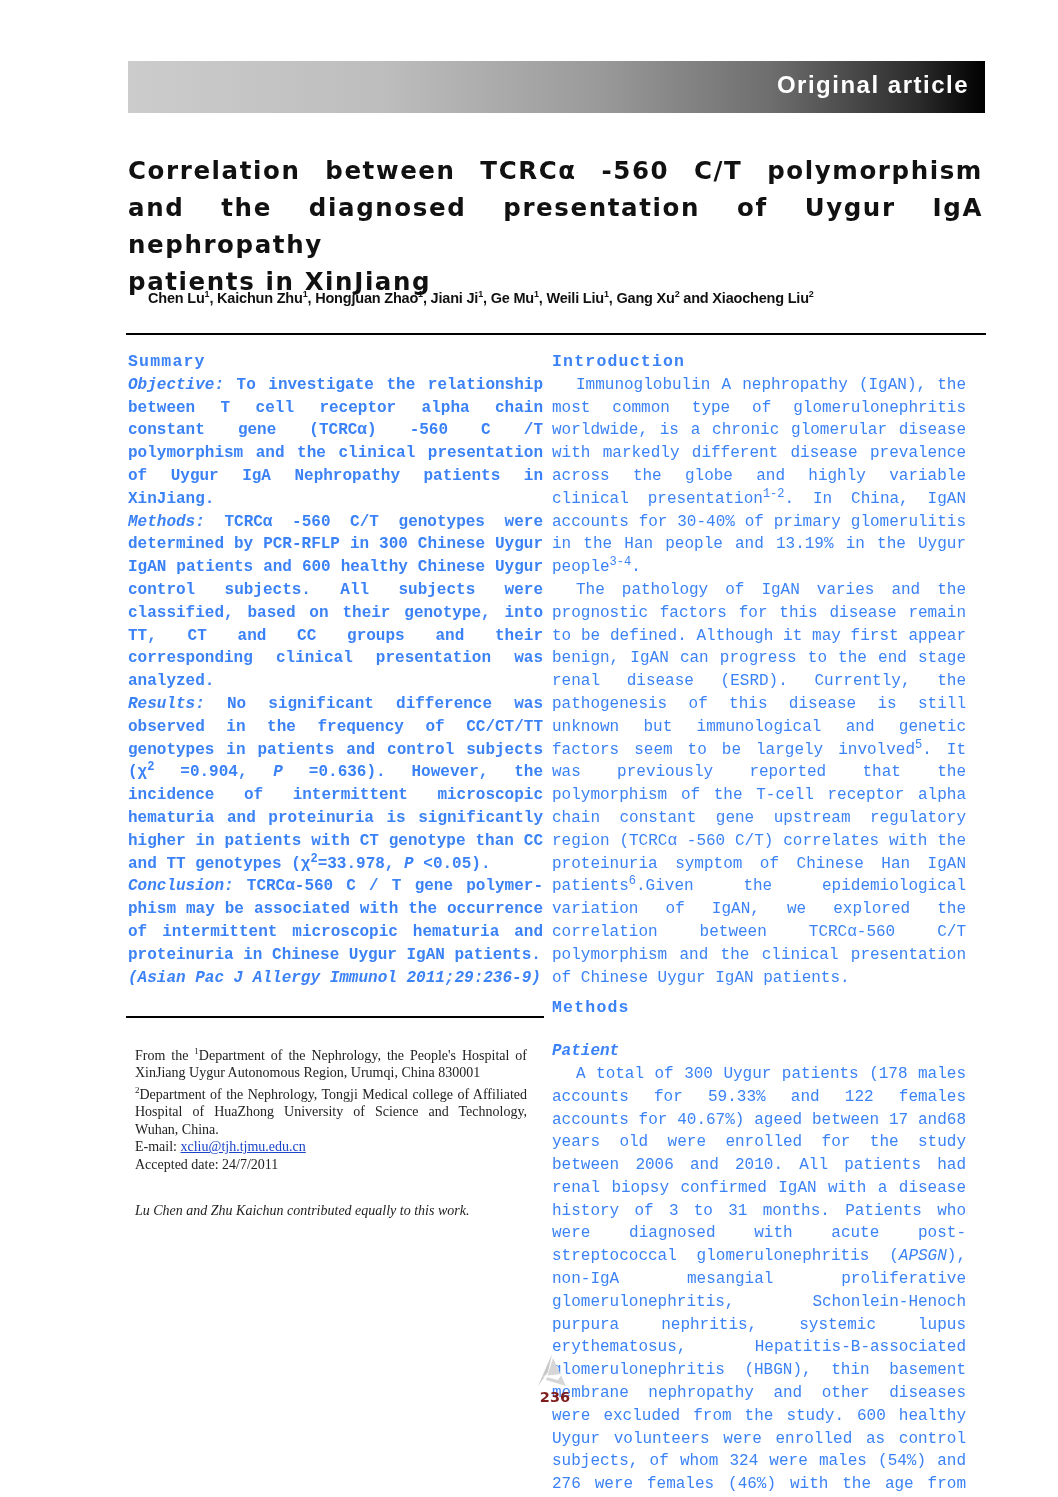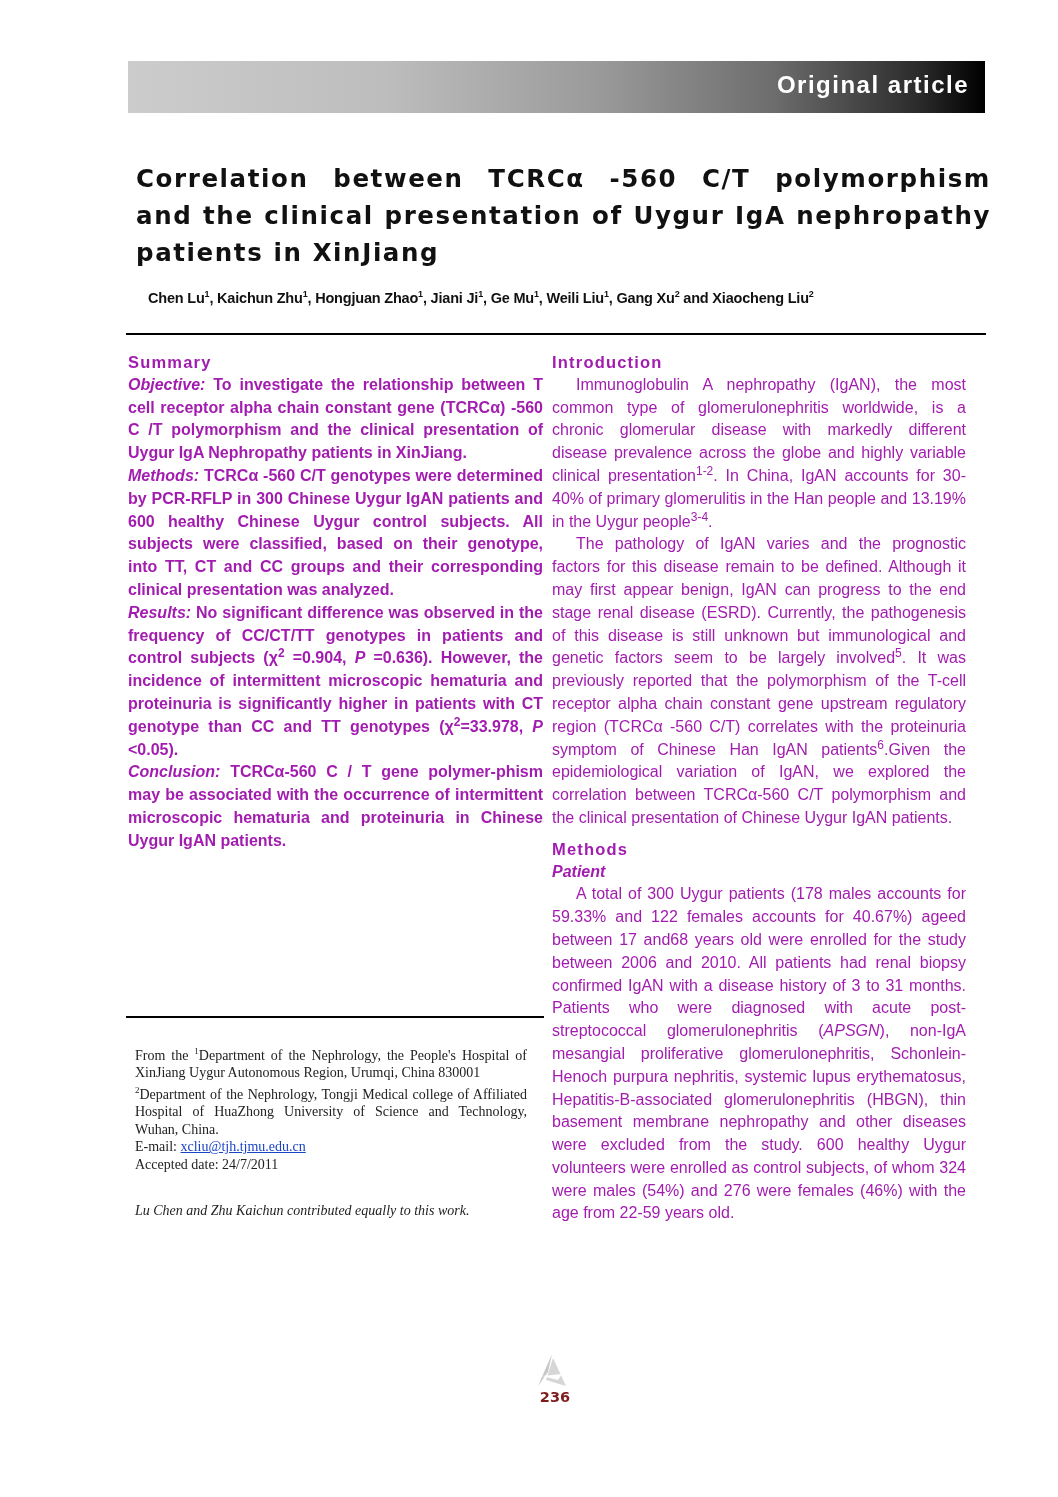--- a/index.html
+++ b/index.html
@@ -21,35 +21,35 @@
   .title .line { display: block; text-align-last: justify; }
   .title .line.last { text-align-last: left; }
   .authors {
     position: absolute; left: 148px; top: 289px; width: 840px;
     font-family: "Liberation Sans", sans-serif; font-weight: bold; font-size: 14.5px;
     letter-spacing: -0.2px; color: #111; white-space: nowrap;
   }
   .authors sup { font-size: 9px; }
   .rule-top { position: absolute; left: 126px; top: 333px; width: 860px; height: 2px; background: #000; }
   .col {
-    position: absolute; font-family: Liberation Sans, sans-serif; font-size: 16px;
-    line-height: 22.8px; text-align: justify; color: #a21caf;
+    position: absolute; font-family: Liberation Mono, monospace; font-size: 16px;
+    line-height: 22.8px; text-align: justify; color: #3b82f6;
   }
   .col-left { left: 128px; top: 351px; width: 415px; font-weight: bold; }
   .col-right { left: 552px; top: 351px; width: 414px; }
   .heading { font-weight: bold; font-size: 16.5px; letter-spacing: 1.2px; display: block; text-align: left; }
   .lbl { font-style: italic; font-weight: bold; }
   .para { display: block; }
   .indent { text-indent: 24px; }
   .cite { font-style: italic; font-weight: bold; display: block; }
   .kw { display: block; margin-top: 10px; font-weight: normal; }
   .kw .kwl { font-style: italic; font-weight: bold; }
   .kw .kwt { font-style: italic; }
   .col sup { font-size: 12px; line-height: 0; }
-  .subhead { font-weight: bold; font-style: italic; display: block; }
+  .subhead { font-weight: bold; font-style: italic; display: block; margin-top: 20px; }
   .gap { display: block; height: 8px; }
   .rule-foot { position: absolute; left: 126px; top: 1016px; width: 418px; height: 2px; background: #000; }
   .footnote {
     position: absolute; left: 135px; top: 1043px; width: 392px;
     font-family: "Liberation Serif", serif; font-size: 14px; line-height: 17.6px; color: #222;
     text-align: justify;
   }
   .footnote .fl { display: block; }
   .footnote a { color: #1a44c8; text-decoration: underline; }
   .footnote .contrib { display: block; margin-top: 29px; font-style: italic; }
@@ -59,36 +59,37 @@
     font-family: "DejaVu Sans", sans-serif; font-weight: bold; font-size: 14.5px; color: #7f1d1d;
   }
 </style>
 </head>
 <body>
 
 <div class="banner">
   <span class="banner-label">Original article</span>
 </div>
 
-<h1 class="title" style="margin:8px;">
+<h1 class="title" style="margin:0;">
   <span class="line">Correlation between TCRCα -560 C/T polymorphism</span>
-  <span class="line">and the clinical presentation of Uygur IgA nephropathy</span>
+  <span class="line">and the diagnosed presentation of Uygur IgA nephropathy</span>
   <span class="line last">patients in XinJiang</span>
 </h1>
 
 <div class="authors" id="authors"><span>Chen Lu</span><sup>1</sup><span>, </span><span>Kaichun Zhu</span><sup>1</sup><span>, </span><span>Hongjuan Zhao</span><sup>1</sup><span>, </span><span>Jiani Ji</span><sup>1</sup><span>, </span><span>Ge Mu</span><sup>1</sup><span>, </span><span>Weili Liu</span><sup>1</sup><span>, </span><span>Gang Xu</span><sup>2</sup><span> and </span><span>Xiaocheng Liu</span><sup>2</sup></div>
 
 <div class="rule-top"></div>
 
 <div class="col col-left">
   <span class="heading">Summary</span>
   <span class="para"><span class="lbl">Objective:</span><span> To investigate the relationship between T cell receptor alpha chain constant gene (TCRCα) -560 C /T polymorphism and the clinical presentation of Uygur IgA Nephropathy patients in XinJiang.</span></span>
   <span class="para"><span class="lbl">Methods:</span><span> TCRCα -560 C/T genotypes were determined by PCR-RFLP in 300 Chinese Uygur IgAN patients and 600 healthy Chinese Uygur control subjects. All subjects were classified, based on their genotype, into TT, CT and CC groups and their corresponding clinical presentation was analyzed.</span></span>
   <span class="para"><span class="lbl">Results:</span><span> No significant difference was observed in the frequency of CC/CT/TT genotypes in patients and control subjects (χ</span><sup>2</sup><span> =0.904, </span><i>P</i><span> =0.636). However, the incidence of intermittent microscopic hematuria and proteinuria is significantly higher in patients with CT genotype than CC and TT genotypes (χ</span><sup>2</sup><span>=33.978, </span><i>P</i><span> &lt;0.05).</span></span>
   <span class="para"><span class="lbl">Conclusion:</span><span> TCRCα-560 C / T gene polymer-phism may be associated with the occurrence of intermittent microscopic hematuria and proteinuria in Chinese Uygur IgAN patients.</span></span>
+  <span class="cite">(Asian Pac J Allergy Immunol 2011;29:236-9)</span>
 </div>
 
 <div class="rule-foot"></div>
 
 <div class="footnote">
   <span class="fl"><span>From the </span><sup style="font-size:9px;">1</sup><span>Department of the Nephrology, the People's Hospital of XinJiang Uygur Autonomous Region, Urumqi, China 830001</span></span>
   <span class="fl"><sup style="font-size:9px;">2</sup><span>Department of the Nephrology, Tongji Medical college of Affiliated Hospital of HuaZhong University of Science and Technology, Wuhan, China.</span></span>
   <span class="fl"><span>E-mail: </span><a>xcliu@tjh.tjmu.edu.cn</a></span>
   <span class="fl">Accepted date: 24/7/2011</span>
   <span class="contrib">Lu Chen and Zhu Kaichun contributed equally to this work.</span>

